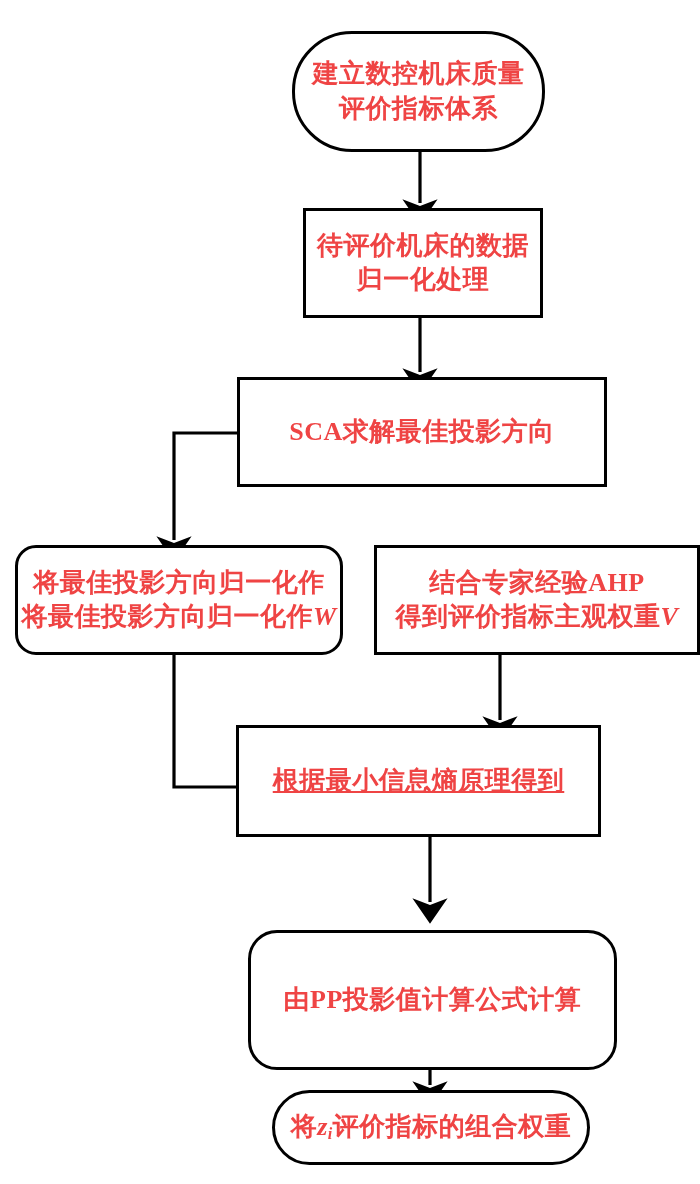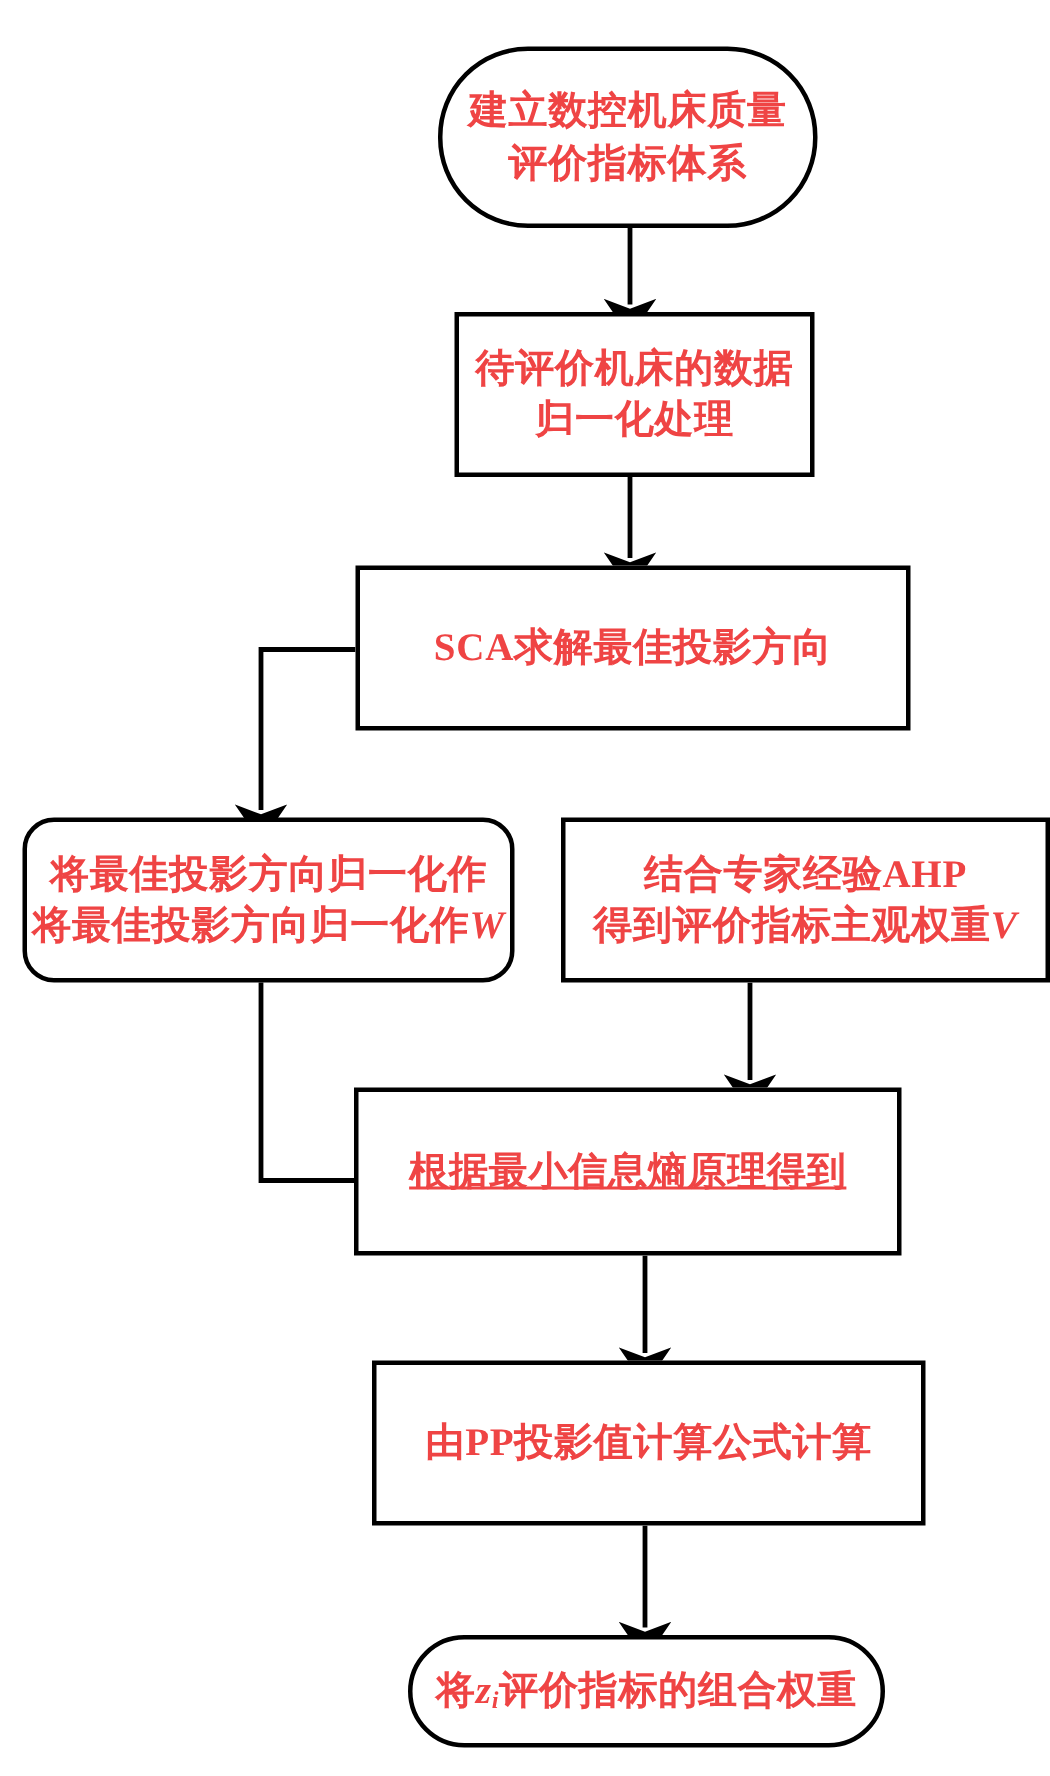--- a/index.html
+++ b/index.html
@@ -112,21 +112,21 @@
 
   <div class="node" style="left:374px; top:545px; width:326px; height:110px;">
     <span class="line">结合专家经验AHP</span>
     <span class="line"><span>得到评价指标主观权重</span><span class="sym">V</span></span>
   </div>
 
   <div class="node" style="left:236px; top:725px; width:365px; height:112px;text-decoration:underline;">
     <span class="line">根据最小信息熵原理得到</span>
   </div>
 
-  <div class="node" style="left:248px; top:907px; width:369px; height:110px;">
+  <div class="node" style="left:248px; top:930px; width:369px; height:140px;border-radius:29px;">
     <span class="line">由PP投影值计算公式计算</span>
   </div>
 
   <div class="node rounded terminator" style="left:272px; top:1090px; width:318px; height:75px;">
     <span class="line"><span>将</span><span class="sym"><span>z</span><sub>i</sub></span><span>评价指标的组合权重</span></span>
   </div>
 
 </div>
 
 </body></html>

